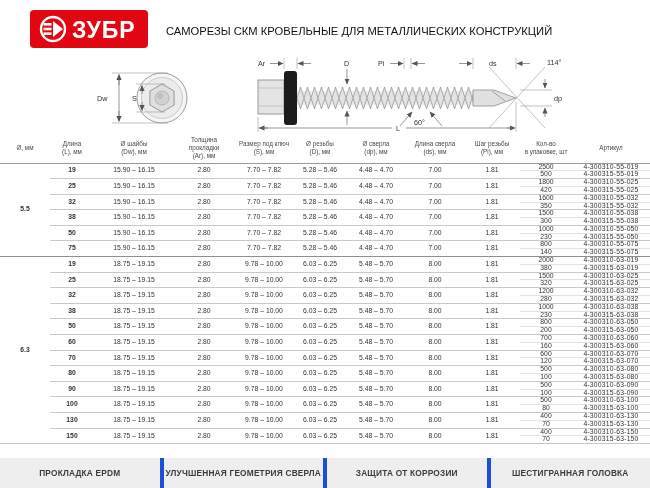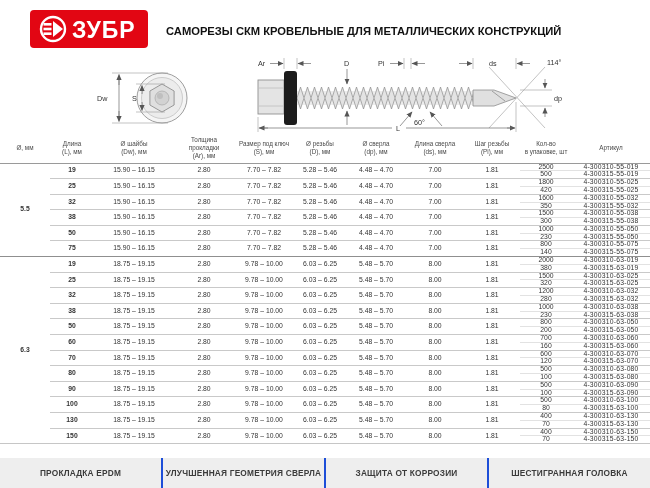--- a/index.html
+++ b/index.html
@@ -3,21 +3,21 @@
 <meta charset="utf-8">
 <style>
   * { margin:0; padding:0; box-sizing:border-box; }
   html,body { width:650px; height:488px; }
   body { font-family:"Liberation Sans", sans-serif; background:#fff; overflow:hidden; }
   .page { position:relative; width:650px; height:488px; background:#fff; }
 
   
   .top { display:flex; align-items:center; gap:18px; padding:10px 0 0 30px; height:52px; }
   .logo-box { flex:0 0 auto; }
-  .title { font-weight:bold; font-size:11.2px; line-height:1.45; color:#111; }
+  .title { font-weight:normal; font-size:11.2px; line-height:1.45; color:#111; }
 
   
   .diagram { display:block; margin-top:2px; }
   .dim { stroke:#6b6b6b; stroke-width:0.7; fill:none; }
   .ext { stroke:#9a9a9a; stroke-width:0.6; fill:none; }
   .lbl { font-size:7.2px; fill:#333; }
 
   
   .table-wrap { padding:0 2px 0 0; }
   table.spec { width:100%; border-collapse:collapse; table-layout:fixed; border-bottom:1px solid #c6c6c6; }
@@ -32,21 +32,21 @@
   td.sku-cell { text-align:center; letter-spacing:0.2px; }
   tr.row-main td { border-top:1px solid #c9c9c9; }
   tr.first-row td { border-top:none; }
   tr.group-start td { border-top:1px solid #8f8f8f; }
   tr.row-sub td { border-top:1px solid #e2e2e2; }
 
   
   .strip { position:absolute; left:0; right:0; bottom:0; height:30px; background:#eeeeee; display:flex; }
   .footer-item { flex:1; display:flex; align-items:center; justify-content:center;
     font-size:8.3px; font-weight:bold; color:#3b3b3b; letter-spacing:0.2px; }
-  .footer-item + .footer-item { border-left:2px solid #1d4ed8; }
+  .footer-item + .footer-item { border-left:4px solid #1d4ed8; }
 </style>
 </head>
 <body>
 
 <div class="page">
 
   <div class="top">
     <div class="logo-box">
       <svg width="118" height="38" viewBox="0 0 118 38">
         <rect x="0" y="0" width="118" height="38" rx="4" fill="#e20613"></rect>

